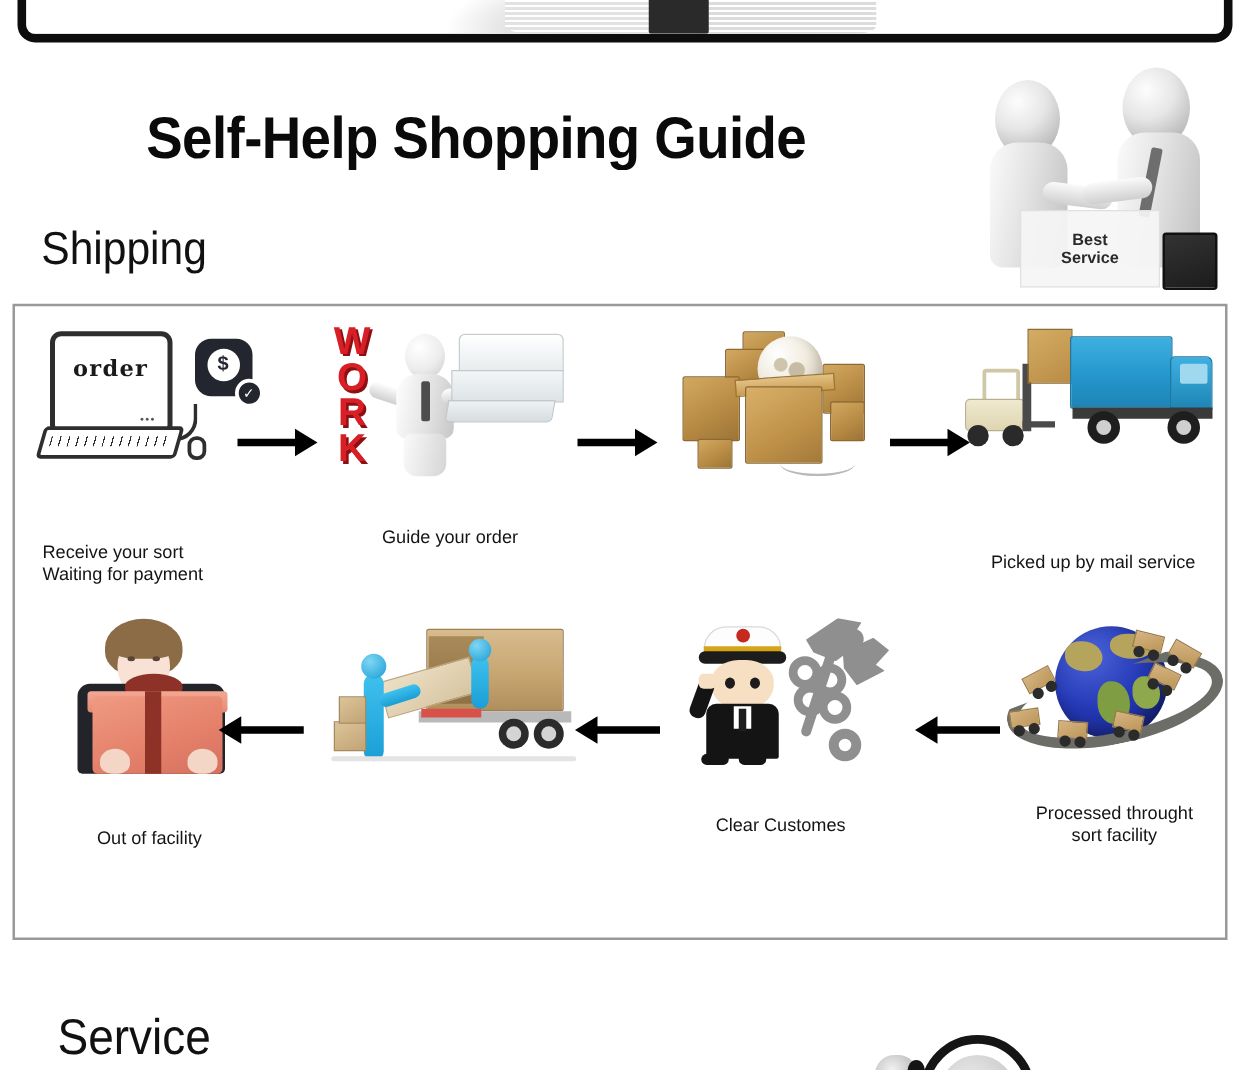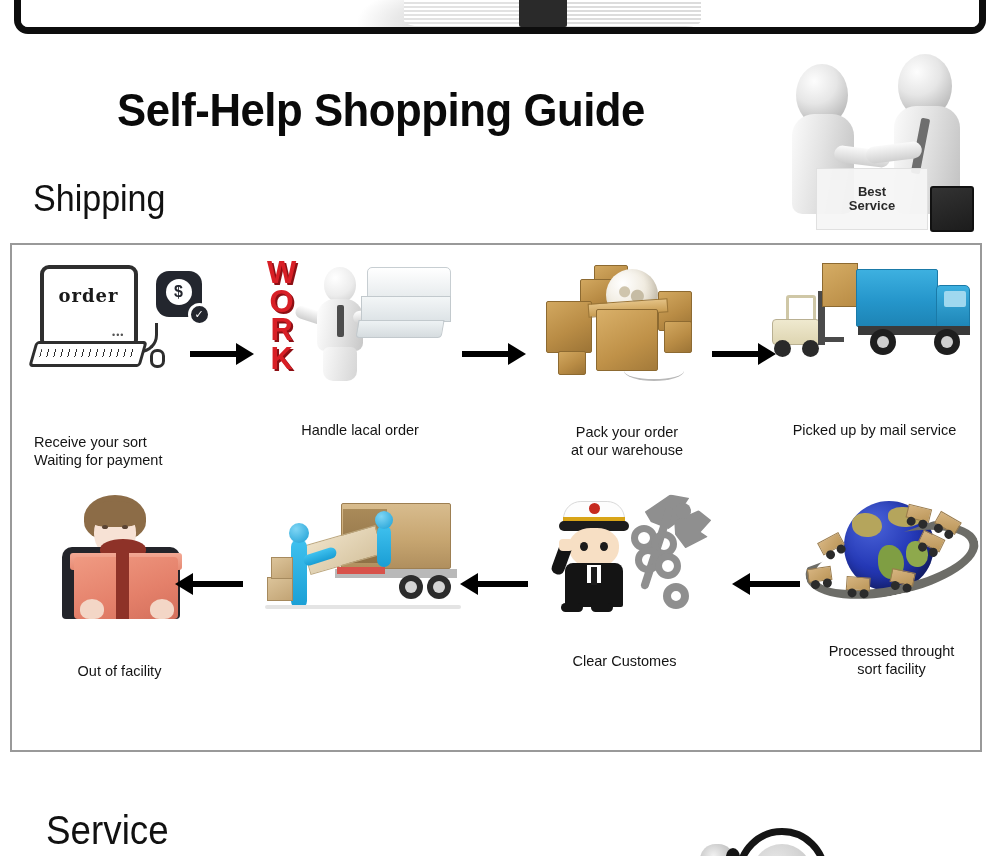--- a/index.html
+++ b/index.html
@@ -555,21 +555,21 @@
             <div class="tie"></div>
             <div class="arm r"></div>
             <div class="legs"></div>
           </div>
           <div class="printer">
             <div class="top"></div>
               <div class="mid"></div>
               <div class="tray"></div>
           </div>
         </div>
-        <div class="step-label" style="margin-top:40px;">Handle lacal order</div>
+        <div class="step-label" style="margin-top:40px;">Guide your order</div>
       </div>
 
       <div class="arrow right" style="left:450px; top:86px; width:62px;">
         <div class="shaft"></div>
           <div class="head"></div>
       </div>
 
       <div class="step" style="left:520px; top:0; width:190px;">
         <div class="step-art" style="width:175px; height:125px;">
           <div class="boxes-globe">
@@ -578,22 +578,20 @@
             <div class="bx b1"></div>
               <div class="bx b4"></div>
             <div class="globe-w"></div>
             <div class="bx-flap"></div>
             <div class="bx big"></div>
             <div class="bx b5"></div>
               <div class="bx b6"></div>
             <div class="bx-cord"></div>
           </div>
         </div>
-        <div class="step-label" style="margin-top:42px;">Pack your order
-at our warehouse</div>
       </div>
 
       <div class="arrow right" style="left:700px; top:86px; width:62px;">
         <div class="shaft"></div>
           <div class="head"></div>
       </div>
 
       <div class="step" style="left:755px; top:0; width:215px;">
         <div class="step-art" style="width:210px; height:125px;">
           <div class="forklift">
@@ -611,21 +609,21 @@
               <div class="win"></div>
             <div class="chassis"></div>
             <div class="w a">
                 <i></i>
               </div>
               <div class="w b">
                 <i></i>
               </div>
           </div>
         </div>
-        <div class="step-label" style="margin-top:40px;">Picked up by mail service</div>
+        <div class="step-label" style="margin-top:60px;">Picked up by mail service</div>
       </div>
     </div>
 
     <div class="flow-row row2">
 
       <div class="step" style="left:20px; top:0; width:175px;">
         <div class="step-art" style="width:152px; height:130px;">
           <div class="gift-person">
             <div class="gp-hair"></div>
             <div class="gp-face"></div>

